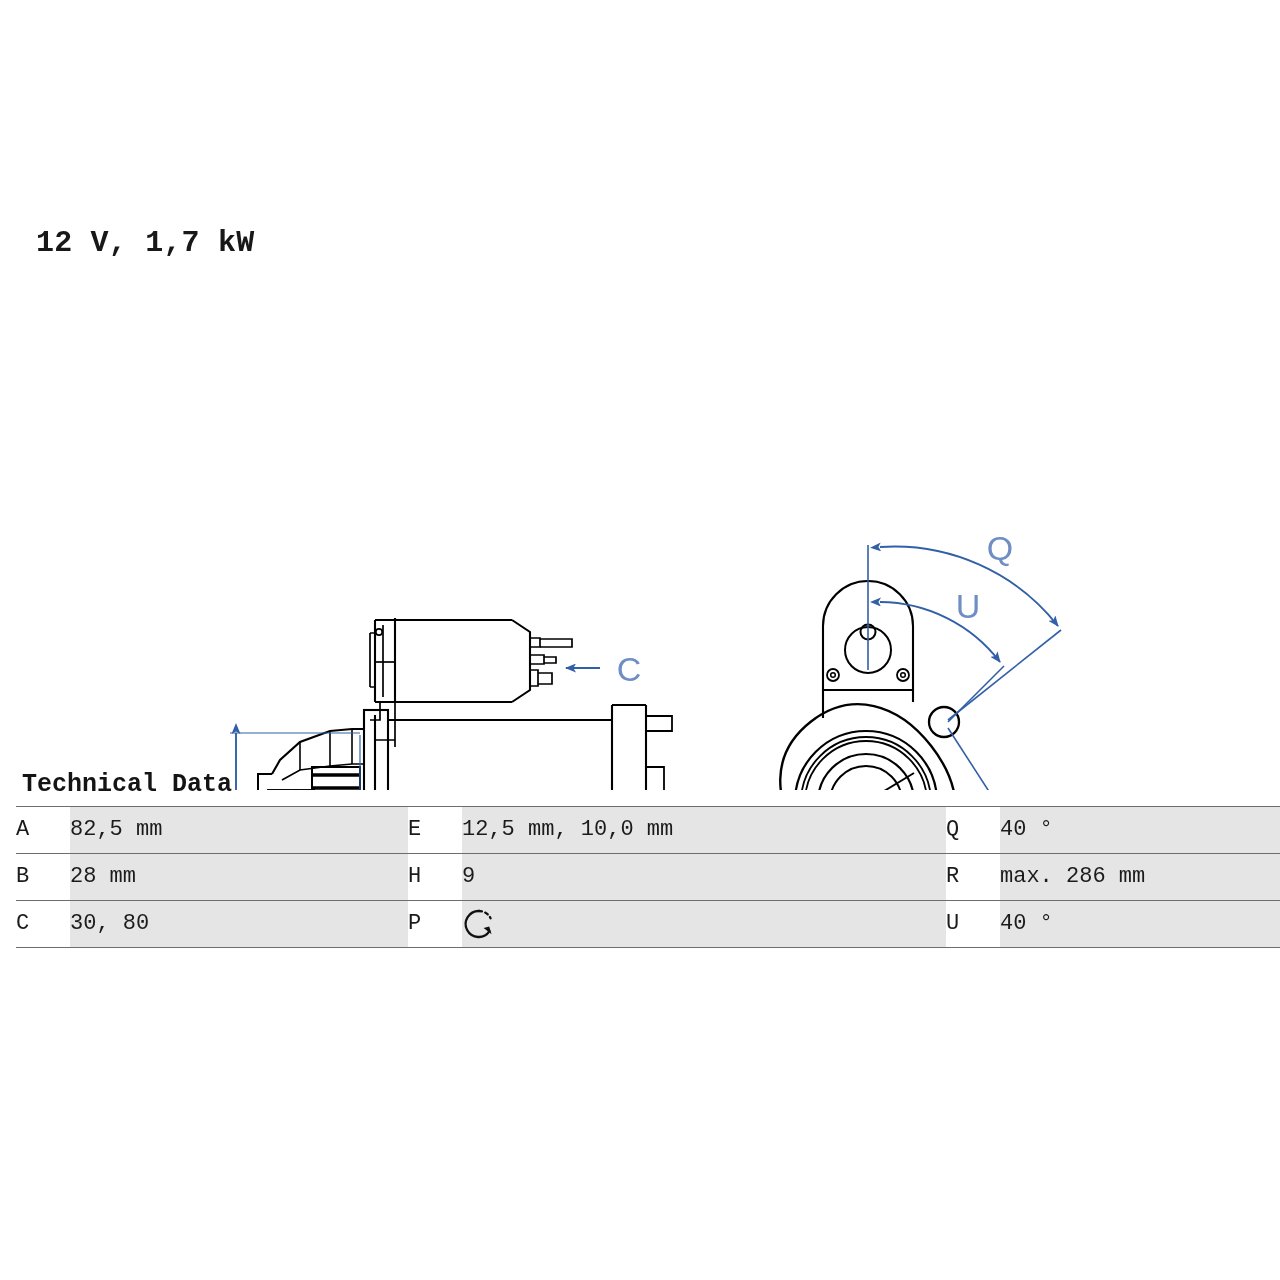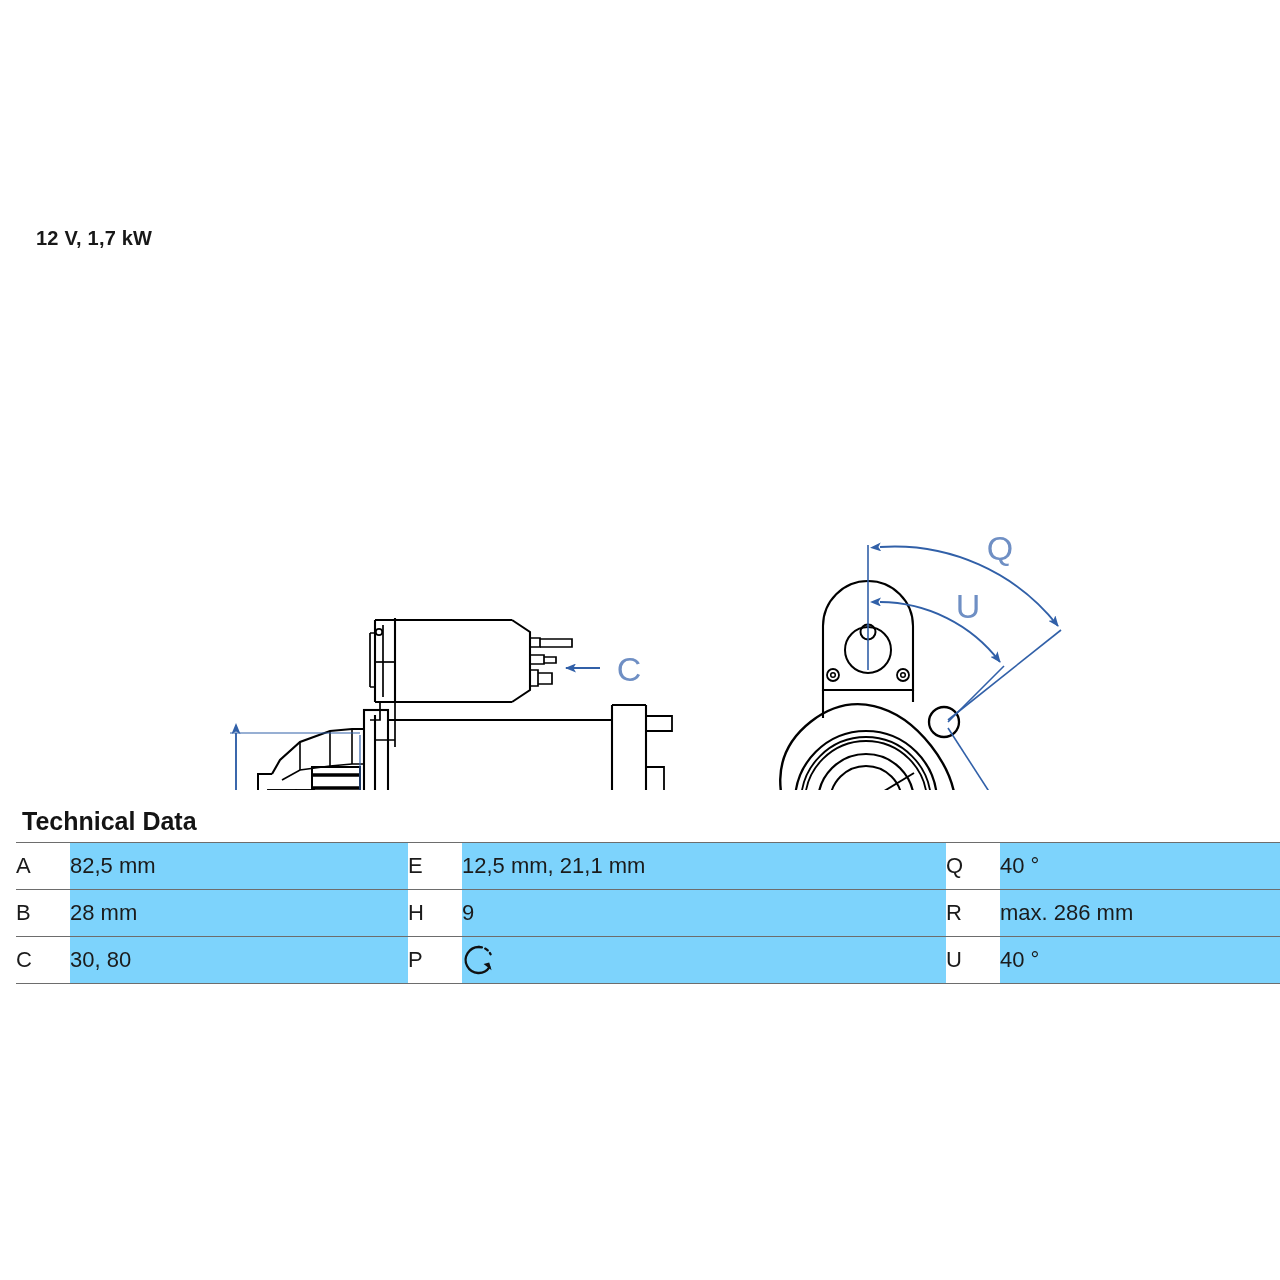--- a/index.html
+++ b/index.html
@@ -14,43 +14,45 @@
     color: #1a1a1a;
     position: relative;
     overflow: hidden;
   }
 
   
   #product-title {
     position: absolute;
     left: 36px;
     top: 228px;
-    font-size: 20px;
+    font-size: 30px;
     font-weight: 700;
     letter-spacing: 0.2px;
     color: #181818;
     line-height: 1;
+    font-family: Liberation Mono, monospace;
   }
 
   
   #drawing-area {
     position: absolute;
     left: 0;
     top: 250px;
     width: 1280px;
     height: 540px;
   }
   #drawing-area svg { display: block; }
 
   
   #tech-data-section {
     position: absolute;
     left: 0;
-    top: 806px;
+    top: 770px;
     width: 1280px;
+    font-family: Liberation Mono, monospace;
   }
   #tech-data-heading {
     font-size: 25px;
     font-weight: 700;
     color: #141414;
     margin: 0 0 6px 22px;
     line-height: 1.2;
   }
   table#tech-data-table {
     width: 1248px;
@@ -73,21 +75,21 @@
   table#tech-data-table tr:last-child td {
     border-bottom: 1.6px solid #6d6d6d;
   }
   td.key-cell {
     background: #ffffff;
     text-align: left;
     padding-left: 20px;
     width: 54px;
   }
   td.val-cell {
-    background: #7dd3fc;
+    background: #e5e5e5;
     padding-left: 13px;
   }
   .col-v1 { width: 338px; }
   .col-v2 { width: 484px; }
   .col-v3 { width: 290px; }
 
   .rot-icon-wrap {
     display: inline-block;
     vertical-align: middle;
     line-height: 0;
@@ -273,21 +275,21 @@
 <section id="tech-data-section">
 
   <h2 id="tech-data-heading">Technical Data</h2>
 
   <table id="tech-data-table">
     <tbody>
       <tr>
         <td class="key-cell">A</td>
         <td class="val-cell col-v1">82,5 mm</td>
         <td class="key-cell">E</td>
-        <td class="val-cell col-v2">12,5 mm, 21,1 mm</td>
+        <td class="val-cell col-v2">12,5 mm, 10,0 mm</td>
         <td class="key-cell">Q</td>
         <td class="val-cell col-v3">40 °</td>
       </tr>
       <tr>
         <td class="key-cell">B</td>
         <td class="val-cell col-v1">28 mm</td>
         <td class="key-cell">H</td>
         <td class="val-cell col-v2">9</td>
         <td class="key-cell">R</td>
         <td class="val-cell col-v3">max. 286 mm</td>

